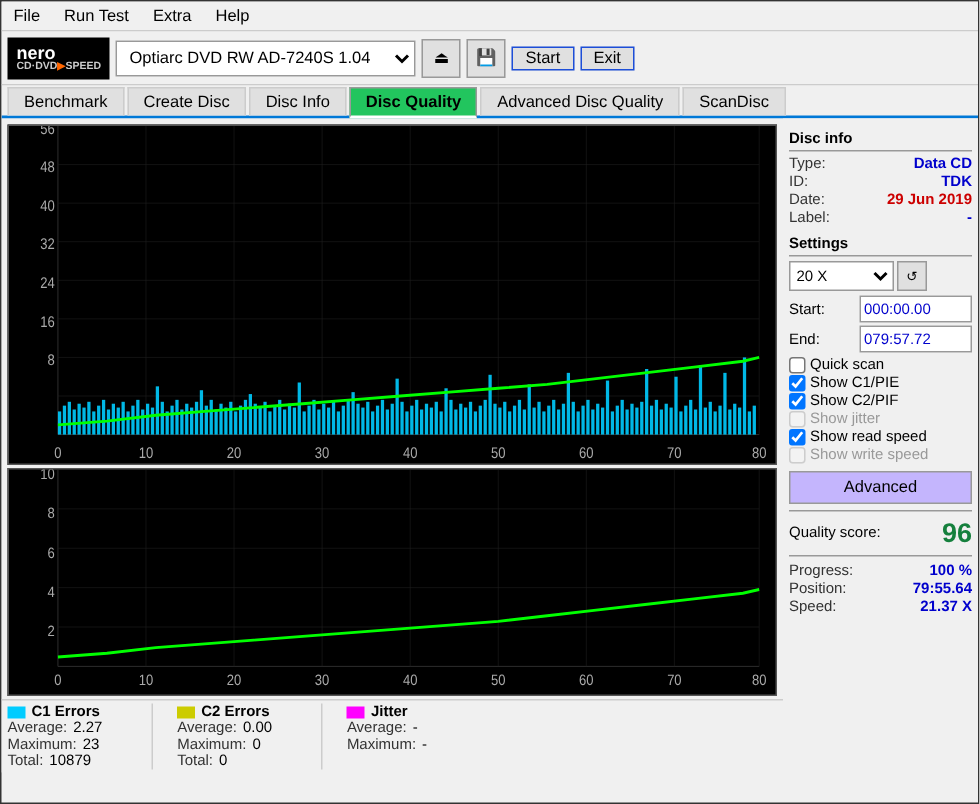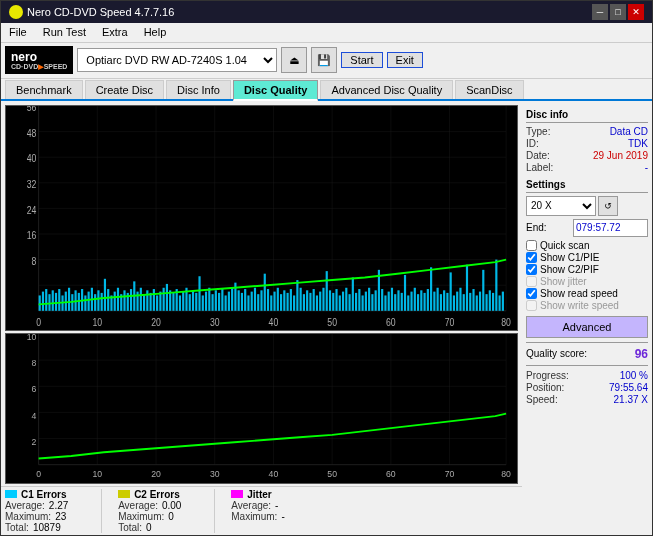--- a/index.html
+++ b/index.html
@@ -21,31 +21,31 @@
     .toolbar { background: #f0f0f0; height: 36px; display: flex; align-items: center; padding: 2px 4px; gap: 4px; border-bottom: 1px solid #ccc; }
     .nero-logo { background: #000; color: white; padding: 2px 6px; font-size: 10px; font-weight: bold; height: 28px; display: flex; align-items: center; }
     .nero-logo span { color: #ff0000; }
     .drive-select { height: 24px; font-size: 11px; border: 1px solid #999; background: white; padding: 0 4px; min-width: 200px; }
     .toolbar-btn { height: 16px; padding: 2px 8px; background: #e0e0e0; border: 1px solid #1d4ed8; cursor: pointer; font-size: 11px; display: flex; align-items: center; gap: 2px; }
     .toolbar-icon-btn { width: 26px; height: 26px; background: #e0e0e0; border: 1px solid #999; cursor: pointer; display: flex; align-items: center; justify-content: center; }
 
     
     .tabs { background: #f0f0f0; height: 22px; display: flex; align-items: flex-end; border-bottom: 2px solid #0078d7; padding-left: 4px; }
     .tab { padding: 3px 10px; font-size: 11px; cursor: pointer; border: 1px solid #ccc; border-bottom: none; background: #e0e0e0; margin-right: 2px; }
-    .tab.active { background: #5eead4; border-color: #999; font-weight: bold; border-bottom: 2px solid white; margin-bottom: -2px; }
+    .tab.active { background: #22c55e; border-color: #999; font-weight: bold; border-bottom: 2px solid white; margin-bottom: -2px; }
 
     
     .main { display: flex; height: calc(536px - 22px - 20px - 36px - 22px); background: #f0f0f0; }
 
     
     .right-panel { width: 130px; background: #f0f0f0; padding: 4px; font-size: 10px; flex-shrink: 0; }
     .panel-section-title { font-weight: bold; font-size: 10px; margin-bottom: 2px; margin-top: 4px; }
     .panel-row { display: flex; justify-content: space-between; margin-bottom: 1px; }
     .panel-label { color: #333; }
-    .panel-value { color: #0000cc; }
+    .panel-value { color: #0000cc; font-weight: bold; }
     .panel-value.red { color: #cc0000; }
     .settings-row { display: flex; align-items: flex-end; gap: 2px; margin-bottom: 3px; }
     .speed-select { height: 20px; font-size: 10px; border: 1px solid #999; background: white; width: 70px; }
     .input-field { height: 18px; font-size: 10px; border: 1px solid #999; background: white; width: 70px; padding: 0 2px; color: #0000cc; }
     .checkbox-row { display: flex; align-items: flex-end; gap: 3px; margin-bottom: 1px; font-size: 10px; }
     .checkbox-row input { width: 11px; height: 11px; }
     .checkbox-row.disabled { color: #999; }
     .advanced-btn { width: 100%; height: 22px; background: #c4b5fd; border: 1px solid #999; cursor: pointer; font-size: 11px; margin-top: 4px; }
 
     
@@ -58,31 +58,20 @@
     .stat-val { min-width: 30px; }
 
     
     .window { border: 1px solid #333; overflow: hidden; width: 653px; height: 536px; display: flex; flex-direction: column; }
   </style>
 </head>
 <body>
 
 <div class="window">
 
-  <div class="titlebar">
-    <div class="titlebar-left">
-      <div class="titlebar-icon"></div>
-      <span>Nero CD-DVD Speed 4.7.7.16</span>
-    </div>
-    <div class="titlebar-controls">
-      <button class="titlebar-btn">─</button>
-      <button class="titlebar-btn">□</button>
-      <button class="titlebar-btn close">✕</button>
-    </div>
-  </div>
 
   <div class="menubar">
     <span class="menubar-item">File</span>
     <span class="menubar-item">Run Test</span>
     <span class="menubar-item">Extra</span>
     <span class="menubar-item">Help</span>
   </div>
 
   <div class="toolbar">
     <div class="nero-logo">
@@ -430,20 +419,24 @@
       <div class="panel-section-title" style="margin-top:6px;">Settings</div>
       <div style="height:1px; background:#999; margin-bottom:3px;"></div>
 
       <div class="settings-row">
         <select class="speed-select">
           <option>20 X</option>
         </select>
         <div class="toolbar-icon-btn" style="width:20px;height:20px;font-size:9px;">↺</div>
       </div>
 
+      <div style="display:flex; justify-content:space-between; align-items:center; margin-bottom:2px; font-size:10px;">
+        <span>Start:</span>
+        <input type="text" class="input-field" style="width: 75px;" value="000:00.00">
+      </div>
       <div style="display:flex; justify-content:space-between; align-items:center; margin-bottom:3px; font-size:10px;">
         <span>End:</span>
         <input type="text" class="input-field" style="width: 75px;" value="079:57.72">
       </div>
 
       <div class="checkbox-row">
         <input type="checkbox" style="">
         <span>Quick scan</span>
       </div>
       <div class="checkbox-row">
@@ -466,21 +459,21 @@
         <input type="checkbox" disabled="" style="">
         <span>Show write speed</span>
       </div>
 
       <button class="advanced-btn">Advanced</button>
 
       
       <div style="height:1px; background:#999; margin:4px 0;"></div>
       <div style="display:flex; justify-content:space-between; align-items:center; font-size:10px;">
         <span>Quality score:</span>
-        <span style="font-size:12px; font-weight:bold; color:#6d28d9;">96</span>
+        <span style="font-size:18px; font-weight:bold; color:#15803d;">96</span>
       </div>
 
       
       <div style="height:1px; background:#999; margin:4px 0;"></div>
       <div class="panel-row">
         <span class="panel-label">Progress:</span>
         <span class="panel-value">100 %</span>
       </div>
       <div class="panel-row">
         <span class="panel-label">Position:</span>

